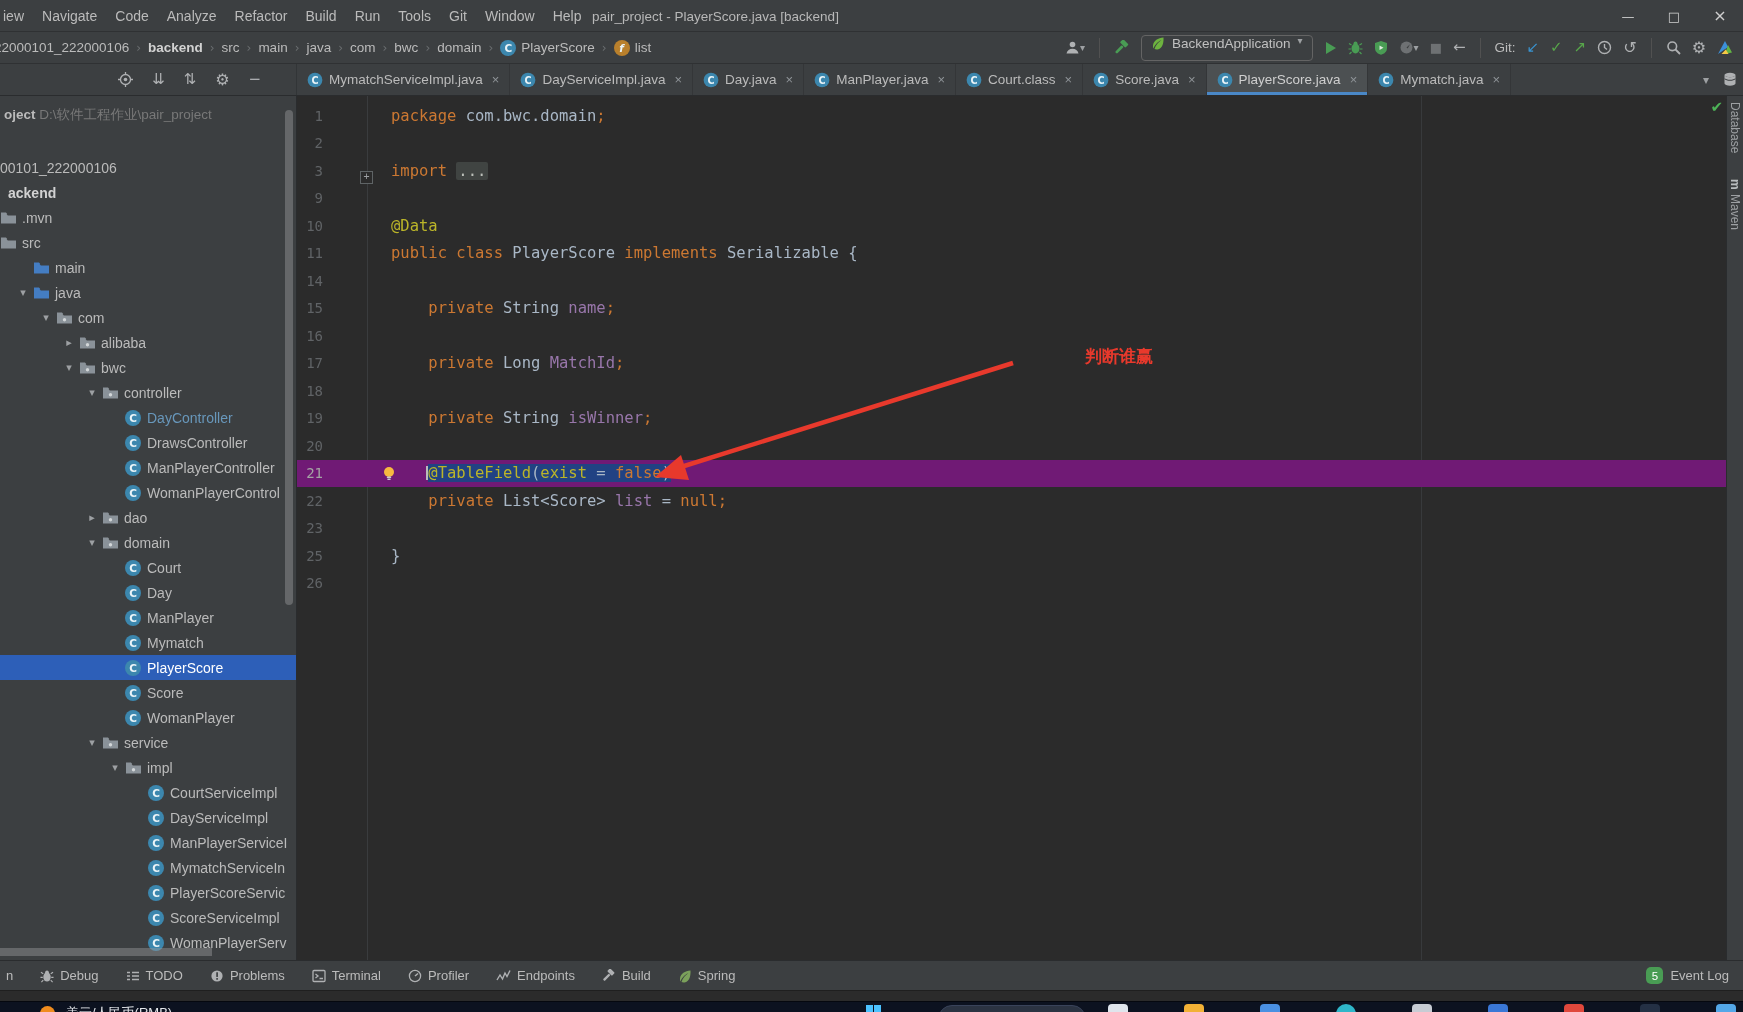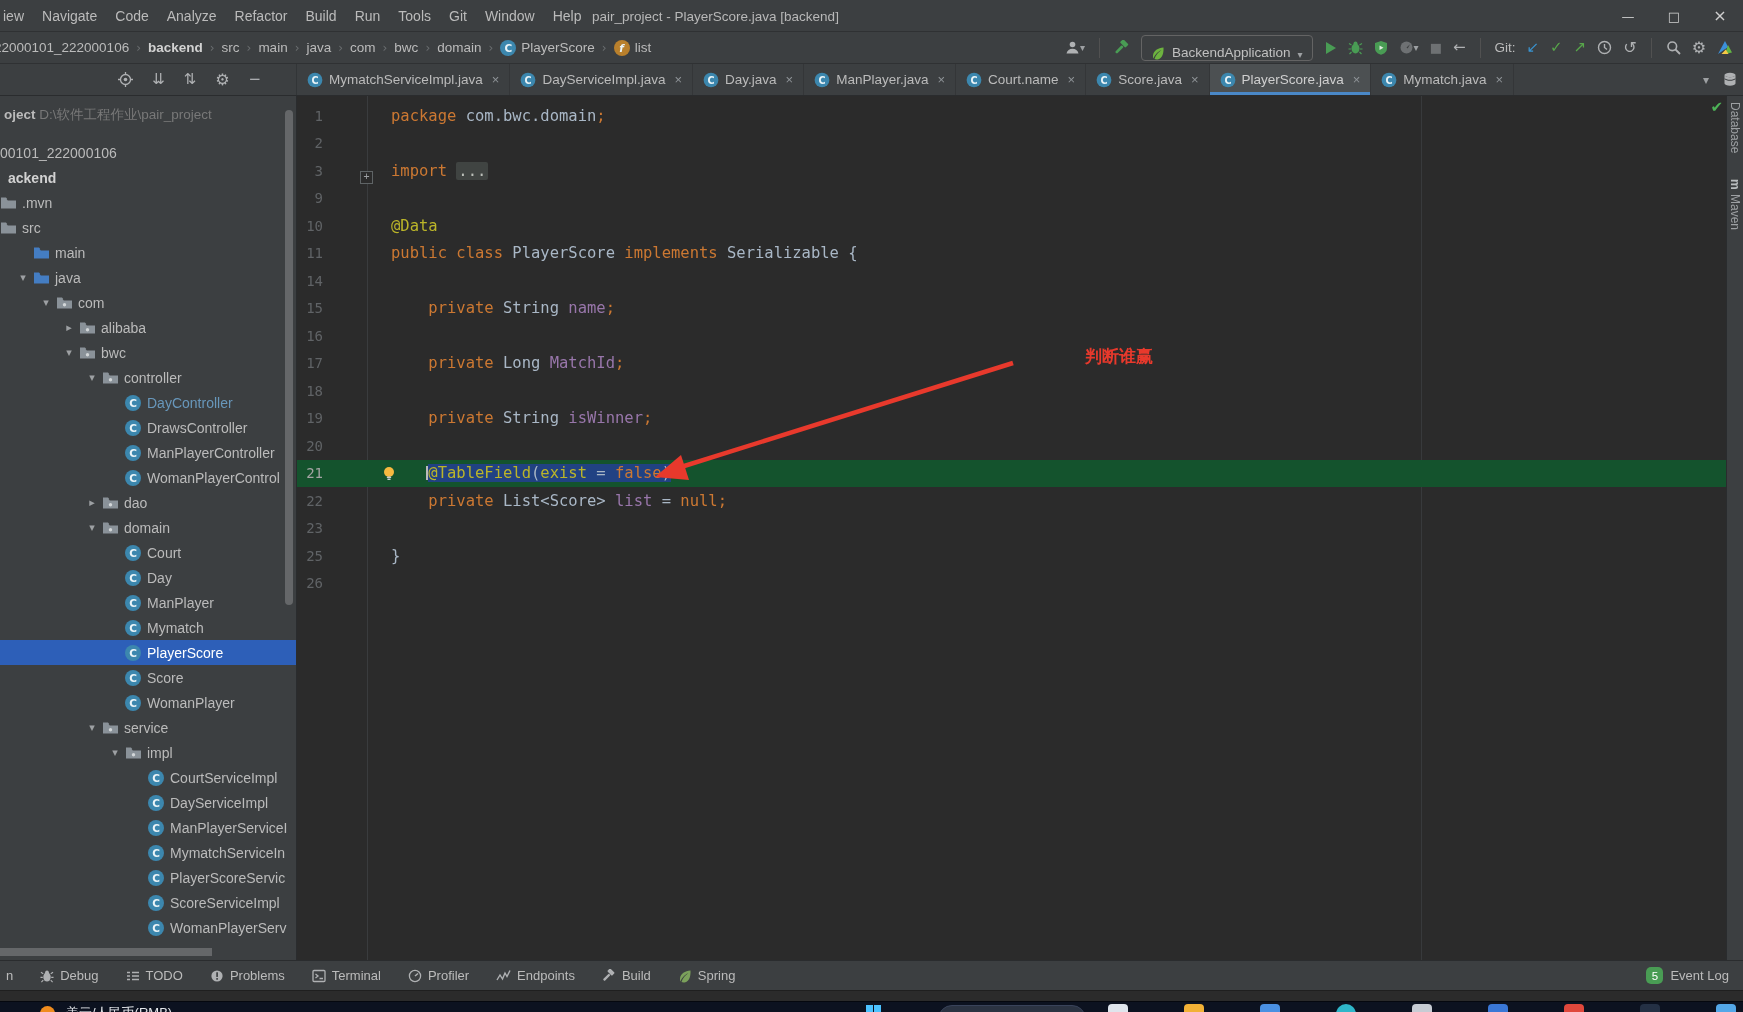--- a/index.html
+++ b/index.html
@@ -18,21 +18,21 @@
            color:#CFCFCF;font-size:13px}
   
   .toolbar{height:32px;background:#3C3F41;display:flex;align-items:center;color:#BBBBBB;
            font-size:13.5px;border-bottom:1px solid #2F3133;box-sizing:border-box}
   .crumbs{display:flex;align-items:center;margin-left:-6px;white-space:nowrap}
   .crumb{display:flex;align-items:center;gap:5px}
   .crumb.b{font-weight:bold;color:#D2D2D2}
   .bc-sep{color:#6A6E70;padding:0 7px;font-size:12px}
   .tb-right{margin-left:auto;display:flex;align-items:center;gap:11px;margin-right:10px}
   .tb-div{width:1px;height:20px;background:#515151;margin:0 3px}
-  .combo{border:1px solid #646464;border-radius:4px;height:24px;display:flex;align-items:flex-end;
+  .combo{border:1px solid #646464;border-radius:4px;height:24px;display:flex;align-items:flex-start;
          padding:0 9px;gap:7px;color:#C0C0C0}
   .chev-sm{font-size:10px;color:#9DA0A3}
   .ic{display:inline-flex;align-items:center;justify-content:center}
   
   .tabbar{height:32px;background:#3C3F41;display:flex;align-items:stretch;
           border-bottom:1px solid #2A2C2E;box-sizing:border-box}
   .panel-tools{width:297px;flex:none;display:flex;align-items:center;gap:19px;padding-left:118px;
                box-sizing:border-box;border-right:1px solid #323537}
   .ptool{color:#AFB1B3;font-size:15px}
   .tabs{display:flex;align-items:stretch}
@@ -40,38 +40,38 @@
        border-right:1px solid #343638;white-space:nowrap}
   .tab.active{background:#4C5052;box-shadow:inset 0 -3px 0 #4A88C7;color:#CFCFCF}
   .tclose{color:#8F9498;font-size:13px;margin-left:3px}
   .tabbar-right{margin-left:auto;display:flex;align-items:center;gap:14px;padding-right:6px}
   
   .main{display:flex;height:864px}
   .project{width:297px;flex:none;background:#3C3F41;position:relative;overflow:hidden;
            border-right:1px solid #2A2C2E;box-sizing:border-box}
   .proj-header{padding:10px 0 0 4px;font-size:13.5px;color:#787878;white-space:nowrap}
   .proj-header .b{color:#BBBBBB;font-weight:bold}
-  .tree{margin-top:16px}
+  .tree{margin-top:31px}
   .trow{height:25px;display:flex;align-items:center;font-size:14px;color:#BBBBBB;white-space:nowrap}
   .trow.selected{background:#2D5FB8;color:#FFFFFF}
   .chev{width:20px;flex:none;text-align:center;color:#9DA0A3;font-size:11px;font-family:"DejaVu Sans",sans-serif}
   .ticon{width:22px;flex:none;display:flex;align-items:center}
   .tlabel.b{font-weight:bold;color:#D2D2D2}
   .tlabel.blue{color:#6897BB}
   .cic{width:16px;height:16px;border-radius:50%;background:#3C87AE;color:#EAF4F8;font-size:10.5px;
        font-weight:bold;display:inline-flex;align-items:center;justify-content:center;flex:none;
        font-family:"DejaVu Sans",sans-serif;font-style:normal}
   .vscroll{position:absolute;left:285px;top:14px;width:8px;height:495px;border-radius:4px;
            background:rgba(150,154,156,.45)}
   .hscroll{position:absolute;left:0;bottom:4px;width:212px;height:8px;background:rgba(150,154,156,.45)}
   
   .editor{flex:1;position:relative;background:#2B2B2B;overflow:hidden}
   .code{padding-top:6px;font-family:"DejaVu Sans Mono",monospace;font-size:15.5px}
   .cline{display:flex;height:27.5px;align-items:center;position:relative}
-  .cline.cur{background:#14532d}
+  .cline.cur{background:#701a75}
   .gut{width:70px;flex:none;text-align:right;padding-right:44px;box-sizing:border-box;
        color:#606366;font-size:14px;position:relative;font-family:"DejaVu Sans Mono",monospace}
   .cline.cur .gut{color:#A4A4A4}
   .gutline{position:absolute;left:70px;top:0;bottom:0;width:1px;background:#3A3C3E}
   .src{white-space:pre;padding-left:24px;position:relative}
   .kw{color:#CC7832}.ann{color:#BBB529}.fld{color:#9876AA}
   .stc{color:#9876AA;font-style:italic}.tx{color:#A9B7C6}
   .fold{background:#404442;color:#BCC0BA;border-radius:2px;padding:0 2px}
   .sel{background:#214283}
   .caret{position:relative}
@@ -295,21 +295,21 @@
      <span>Day.java</span>
      <span class="tclose">×</span>
    </div>
       <div class="tab">
      <span style="transform:scale(.92)"><span class="cic">C</span></span>
      <span>ManPlayer.java</span>
      <span class="tclose">×</span>
    </div>
       <div class="tab">
      <span style="transform:scale(.92)"><span class="cic">C</span></span>
-     <span>Court.name</span>
+     <span>Court.class</span>
      <span class="tclose">×</span>
    </div>
       <div class="tab">
      <span style="transform:scale(.92)"><span class="cic">C</span></span>
      <span>Score.java</span>
      <span class="tclose">×</span>
    </div>
       <div class="tab active">
      <span style="transform:scale(.92)"><span class="cic">C</span></span>
      <span>PlayerScore.java</span>

